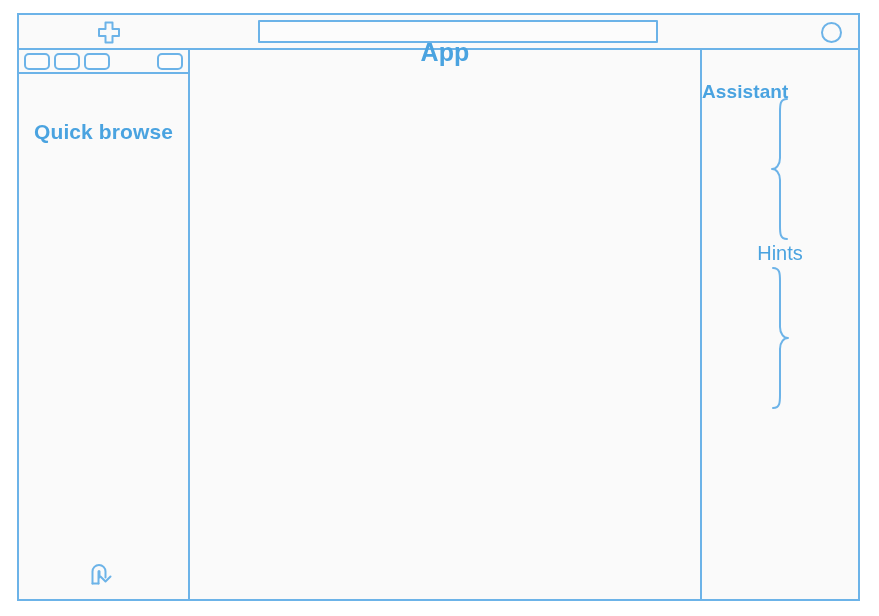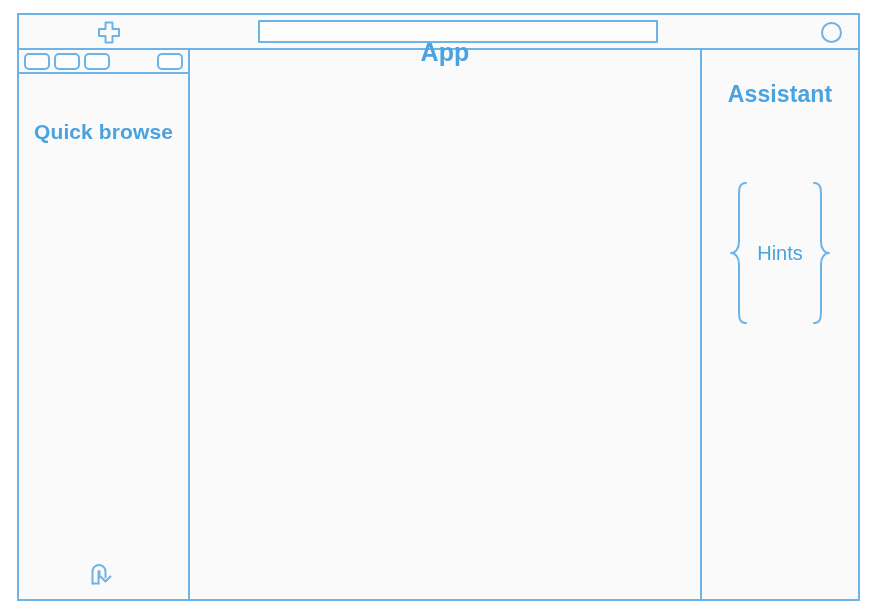--- a/index.html
+++ b/index.html
@@ -192,35 +192,35 @@
     flex: 0 0 156px;
     box-sizing: border-box;
     background: #fafafa;
   }
 
   .assistant-title {
     position: absolute;
     left: 0;
     right: 0;
     top: 31px;
-    text-align: center;
-    font-size: 23px;
+    text-align: left;
+    font-size: 19px;
     font-weight: bold;
     color: #4aa3e0;
     letter-spacing: 0.1px;
   }
 
   .hints-block {
     position: absolute;
     left: 0;
     right: 0;
     top: 128px;
     height: 150px;
     display: flex;
-    flex-direction: row;
+    flex-direction: column;
     align-items: center;
     justify-content: center;
   }
 
   .brace {
     flex: 0 0 auto;
     width: 22px;
     height: 146px;
   }
 

